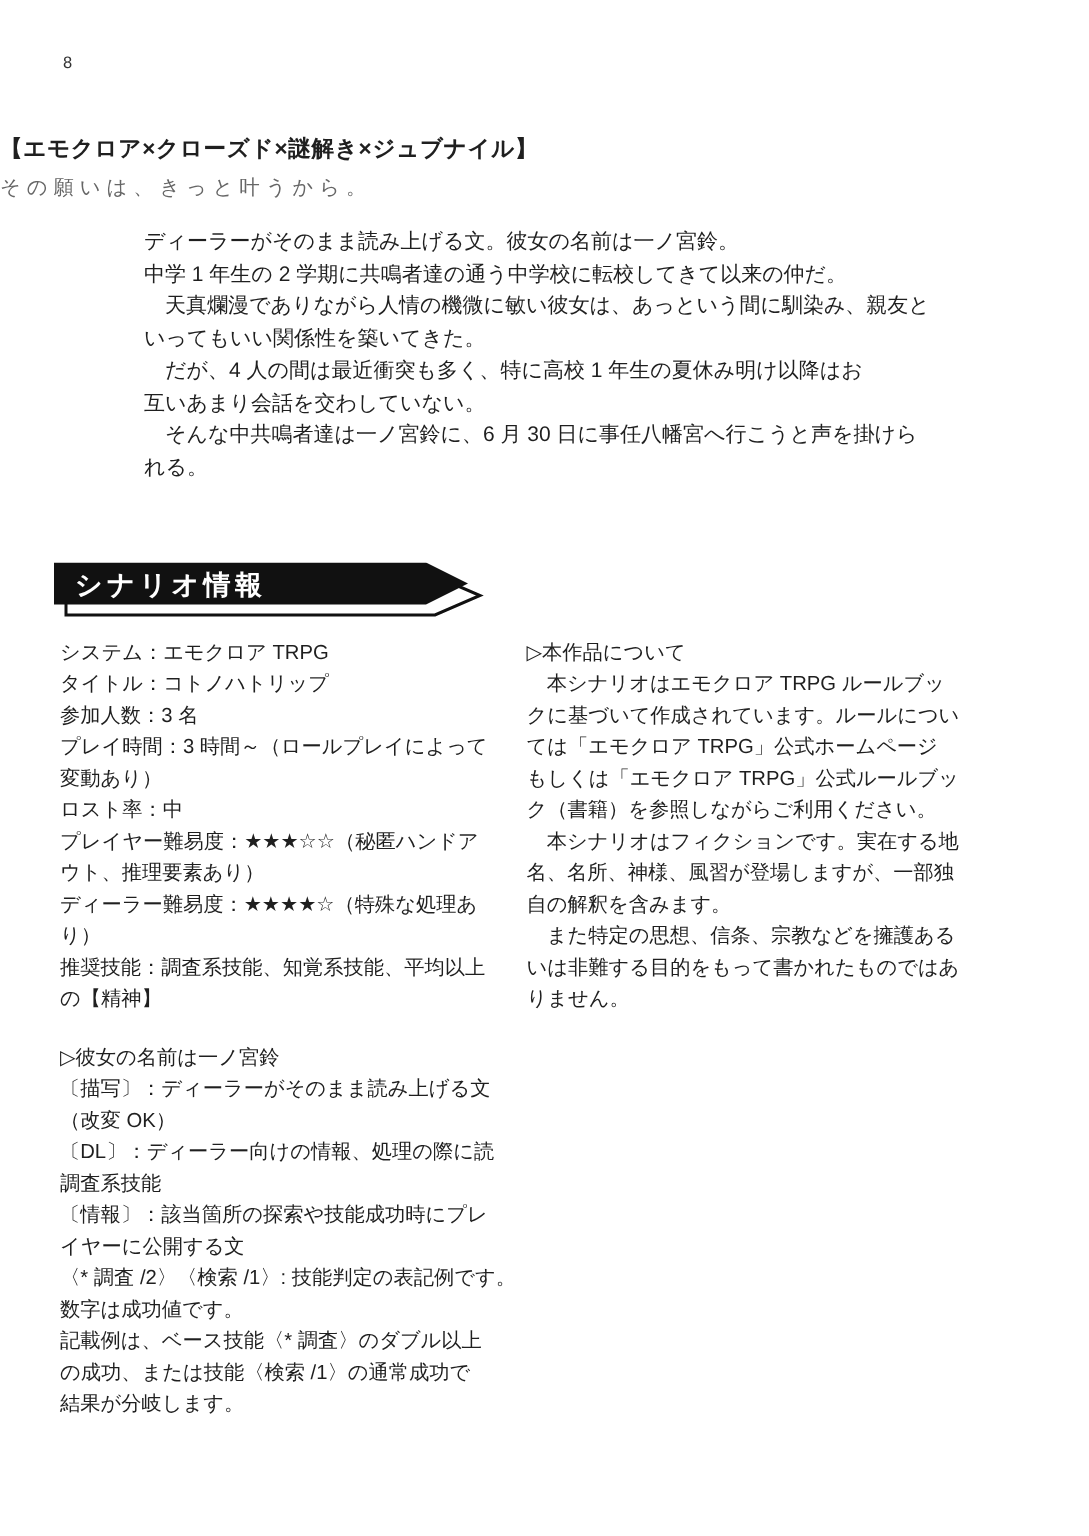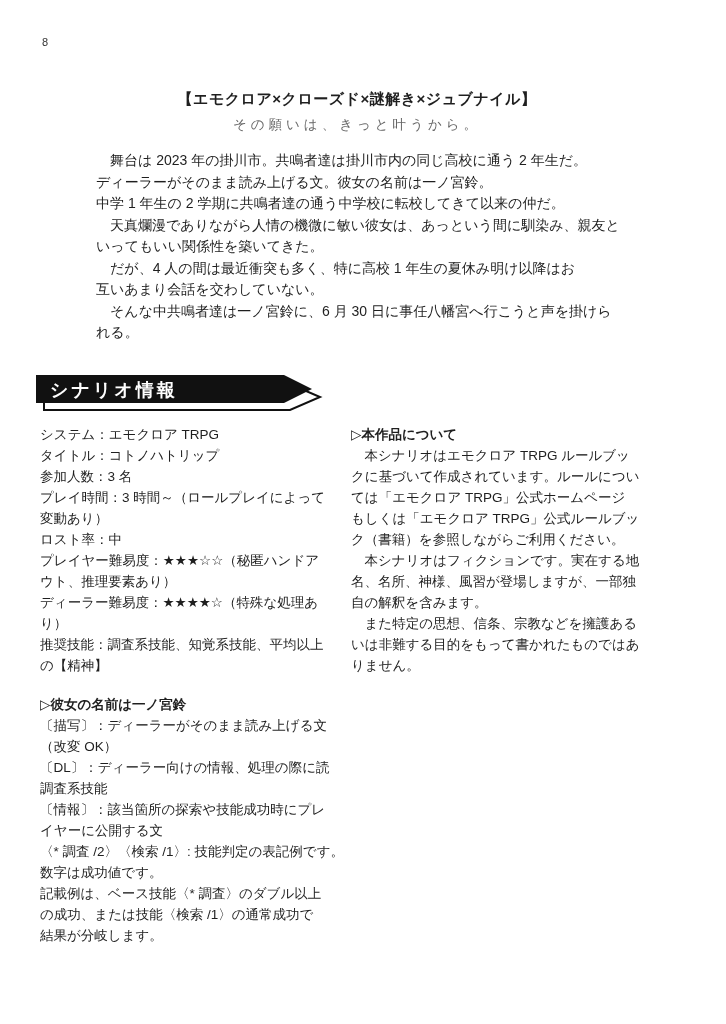--- a/index.html
+++ b/index.html
@@ -21,21 +21,21 @@
     top: 36px;
     left: 42px;
     font-size: 11px;
     color: #333333;
   }
   .header-block {
     position: absolute;
     top: 90px;
     left: 0;
     right: 12px;
-    text-align: center;
+    text-align: left;
   }
   .catchphrase {
     font-size: 15px;
     font-weight: bold;
     letter-spacing: 0.5px;
   }
   .tagline {
     margin-top: 7px;
     font-size: 13.5px;
     letter-spacing: 4px;
@@ -79,21 +79,21 @@
   }
   .col {
     width: 311px;
     font-size: 13.5px;
   }
   .col .line {
     line-height: 21px;
     white-space: nowrap;
   }
   .sub-heading {
-    font-weight: bold;
+    font-weight: normal;
     font-size: 13.5px;
     line-height: 21px;
     margin-top: 18px;
     white-space: nowrap;
   }
   .sub-heading.first {
     margin-top: 0;
   }
 </style>
 </head>
@@ -102,21 +102,20 @@
 <div class="page">
 
   <div class="page-number">8</div>
 
   <header class="header-block">
     <div class="catchphrase">【エモクロア×クローズド×謎解き×ジュブナイル】</div>
     <div class="tagline">その願いは、きっと叶うから。</div>
   </header>
 
   <section class="intro-block">
-      <div class="line">　舞台は 2023 年の掛川市。共鳴者達は掛川市内の同じ高校に通う 2 年生だ。</div>
       <div class="line">ディーラーがそのまま読み上げる文。彼女の名前は一ノ宮鈴。</div>
       <div class="line">中学 1 年生の 2 学期に共鳴者達の通う中学校に転校してきて以来の仲だ。</div>
       <div class="line">　天真爛漫でありながら人情の機微に敏い彼女は、あっという間に馴染み、親友と</div>
       <div class="line">いってもいい関係性を築いてきた。</div>
       <div class="line">　だが、4 人の間は最近衝突も多く、特に高校 1 年生の夏休み明け以降はお</div>
       <div class="line">互いあまり会話を交わしていない。</div>
       <div class="line">　そんな中共鳴者達は一ノ宮鈴に、6 月 30 日に事任八幡宮へ行こうと声を掛けら</div>
       <div class="line">れる。</div>
     </section>
 

